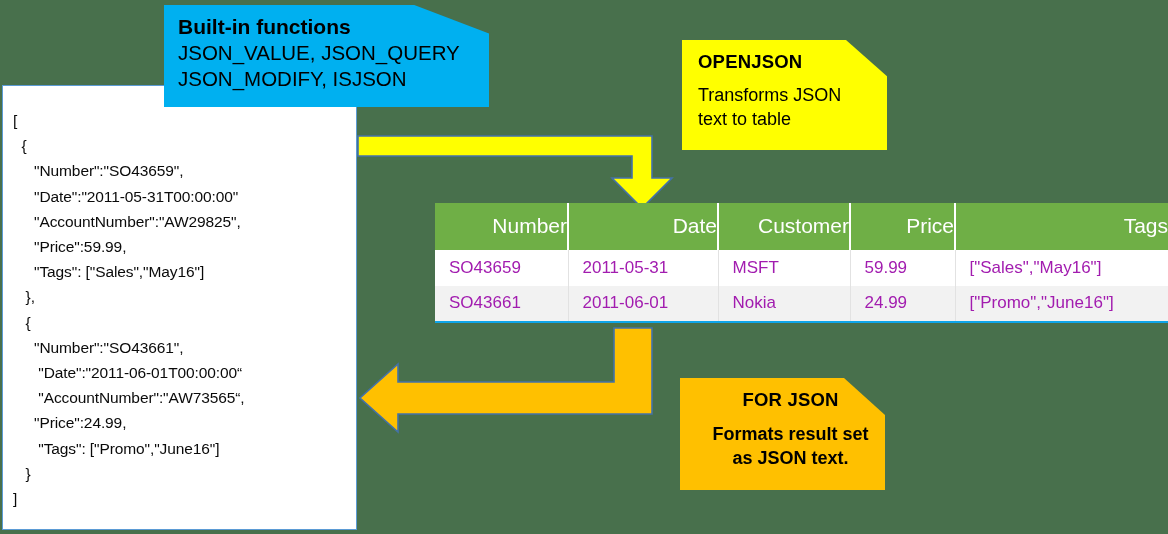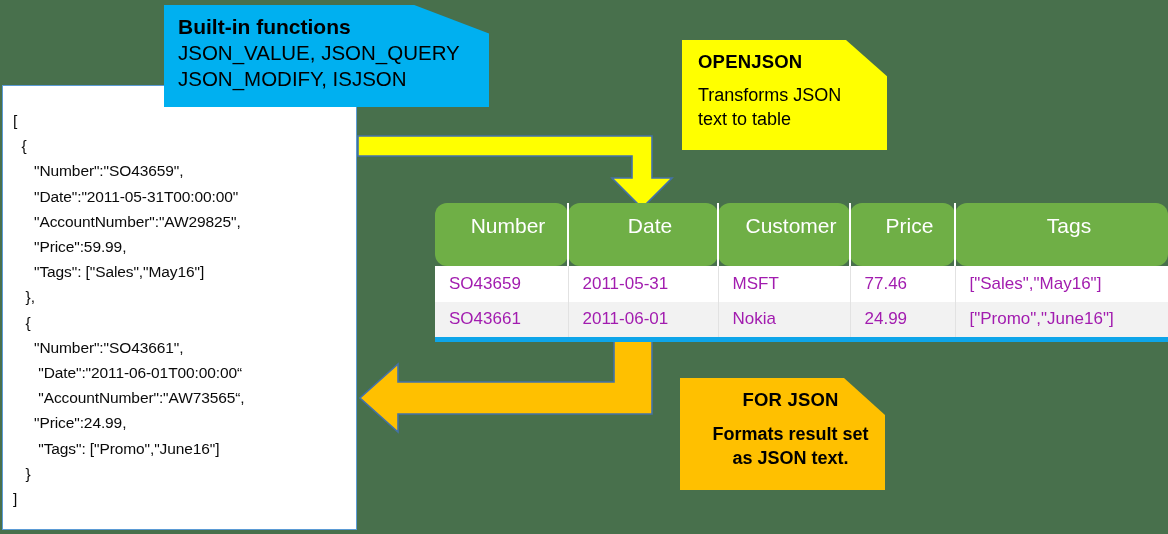--- a/index.html
+++ b/index.html
@@ -60,35 +60,34 @@
   #arrow-openjson{position:absolute;left:356px;top:128px;width:340px;height:90px;}
   #arrow-forjson{position:absolute;left:356px;top:326px;width:340px;height:110px;}
 
   
   #result-table{
     position:absolute;left:435px;top:203px;width:733px;
     border-collapse:collapse;table-layout:fixed;
   }
   #result-table th{
     background:#6FAF46;color:#FFFFFF;
-    font-weight:normal;font-size:21px;text-align:center;
-    padding:11px 0 28px 14px;height:47px;box-sizing:border-box;
+    font-weight:normal;font-size:21px;text-align:right;
+    padding:11px 0 12px 14px;height:47px;box-sizing:border-box;
     border-right:2px solid #FFFFFF;
-    border-radius:12px;
   }
   #result-table th:last-child{border-right:none;}
   #result-table td{
     font-size:17px;color:#a21caf;text-align:left;
     padding:7px 0 8px 14px;height:36px;box-sizing:border-box;
     border-right:1px solid #E2E2E2;
   }
   #result-table td:last-child{border-right:none;}
   #result-table tbody tr.row-even td{background:#FFFFFF;}
   #result-table tbody tr.row-odd td{background:#F2F2F2;}
-  #result-table tbody tr.row-odd td{border-bottom:5px solid #0ea5e9;}
+  #result-table tbody tr.row-odd td{border-bottom:2px solid #0ea5e9;}
   .col-number{width:133px;}
   .col-date{width:150px;}
   .col-customer{width:132px;}
   .col-price{width:105px;}
   .col-tags{width:213px;}
 </style>
 </head>
 <body>
 
 <div class="stage">
@@ -153,21 +152,21 @@
         <th>Customer</th>
         <th>Price</th>
         <th>Tags</th>
       </tr>
     </thead>
     <tbody>
       <tr class="row-even">
         <td>SO43659</td>
         <td>2011-05-31</td>
         <td>MSFT</td>
-        <td>77.46</td>
+        <td>59.99</td>
         <td>["Sales","May16"]</td>
       </tr>
       <tr class="row-odd">
         <td>SO43661</td>
         <td>2011-06-01</td>
         <td>Nokia</td>
         <td>24.99</td>
         <td>["Promo","June16"]</td>
       </tr>
     </tbody>

